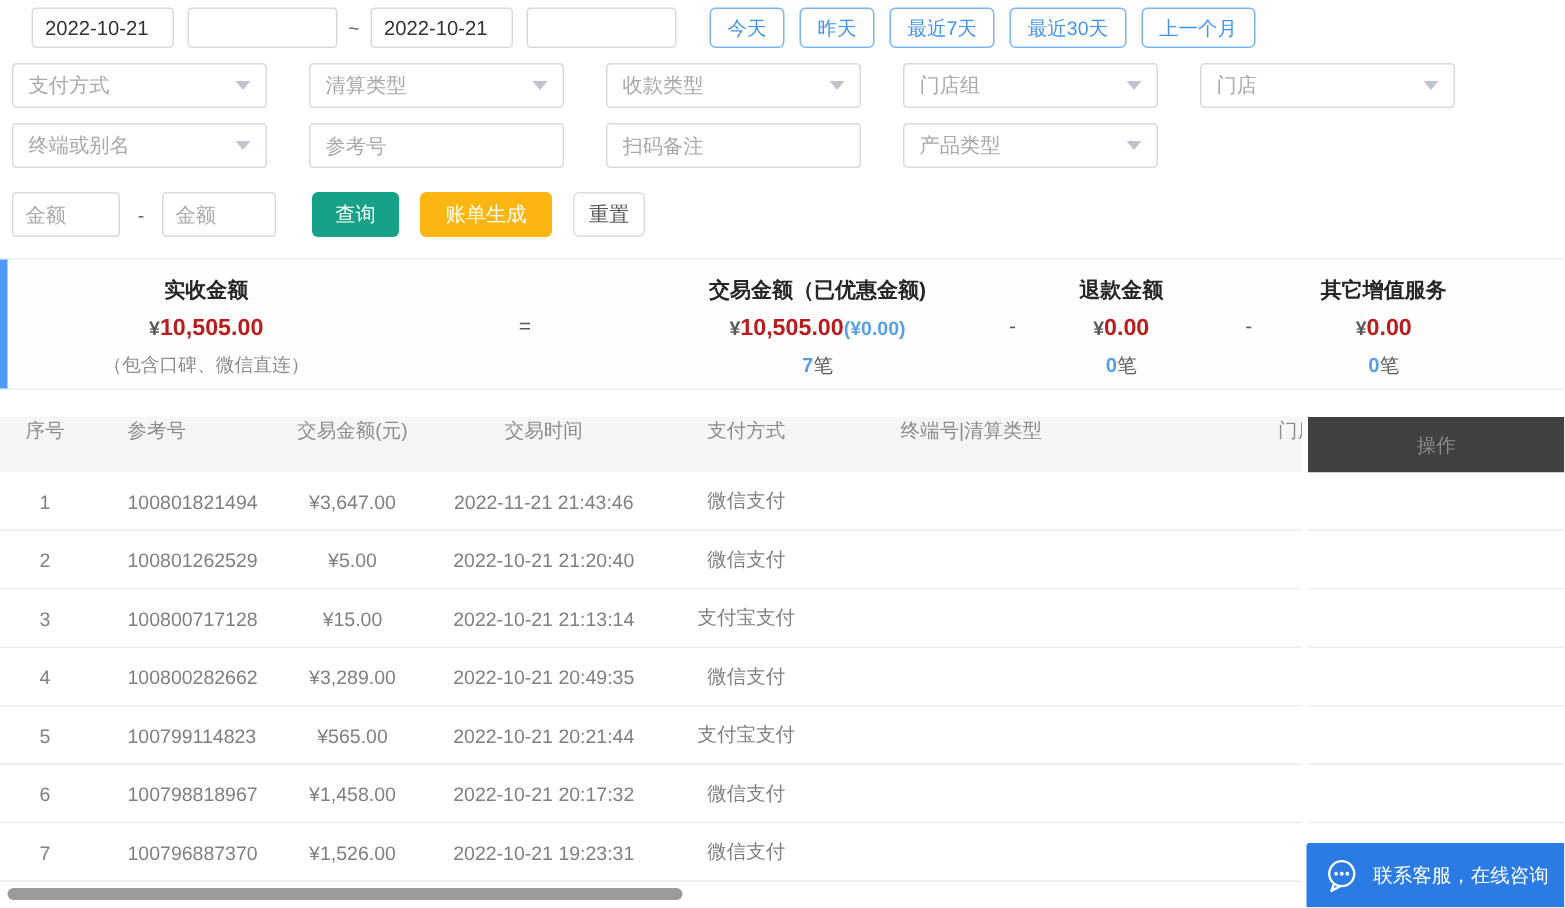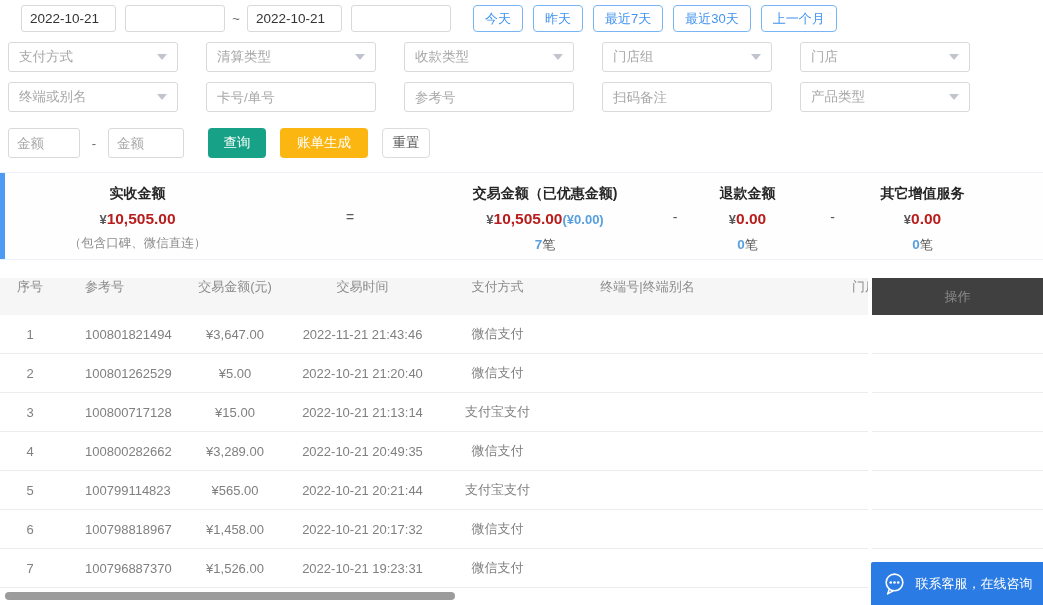--- a/index.html
+++ b/index.html
@@ -133,23 +133,20 @@
         <span class="caret"></span>
       </div>
     </div>
 
     <div class="frow row3">
       <div class="field select">
         <span class="ph">终端或别名</span>
         <span class="caret"></span>
       </div>
       <div class="field">
-        <input placeholder="卡号/单号" style="">
-      </div>
-      <div class="field">
         <input placeholder="参考号" style="">
       </div>
       <div class="field">
         <input placeholder="扫码备注" style="">
       </div>
       <div class="field select">
         <span class="ph">产品类型</span>
         <span class="caret"></span>
       </div>
     </div>
@@ -200,21 +197,21 @@
 
   <div class="table-zone">
     <div class="tscroll">
       <div class="tinner">
         <div class="thead">
           <div class="hcell c-seq">序号</div>
           <div class="hcell c-ref">参考号</div>
           <div class="hcell c-amt">交易金额(元)</div>
           <div class="hcell c-time">交易时间</div>
           <div class="hcell c-pay">支付方式</div>
-          <div class="hcell c-term">终端号|终端别名</div>
+          <div class="hcell c-term">终端号|清算类型</div>
           <div class="hcell c-store">门店</div>
         </div>
 
         <div class="trow">
           <div class="cell c-seq">1</div>
           <div class="cell c-ref">100801821494</div>
           <div class="cell c-amt">¥3,647.00</div>
           <div class="cell c-time">2022-11-21 21:43:46</div>
           <div class="cell c-pay">微信支付</div>
           <div class="cell c-term"></div>

